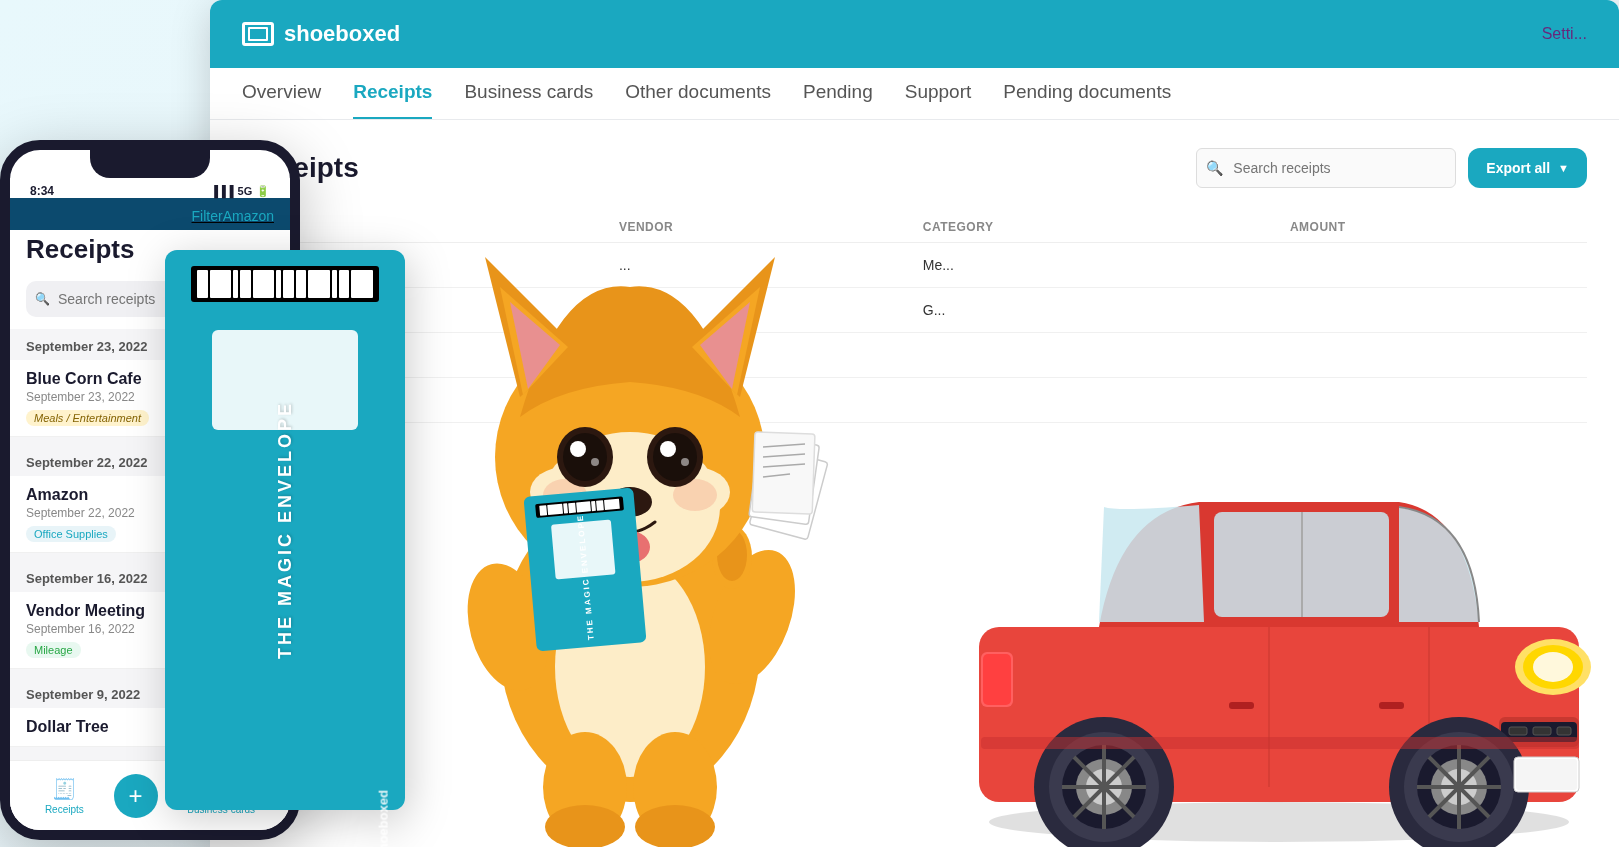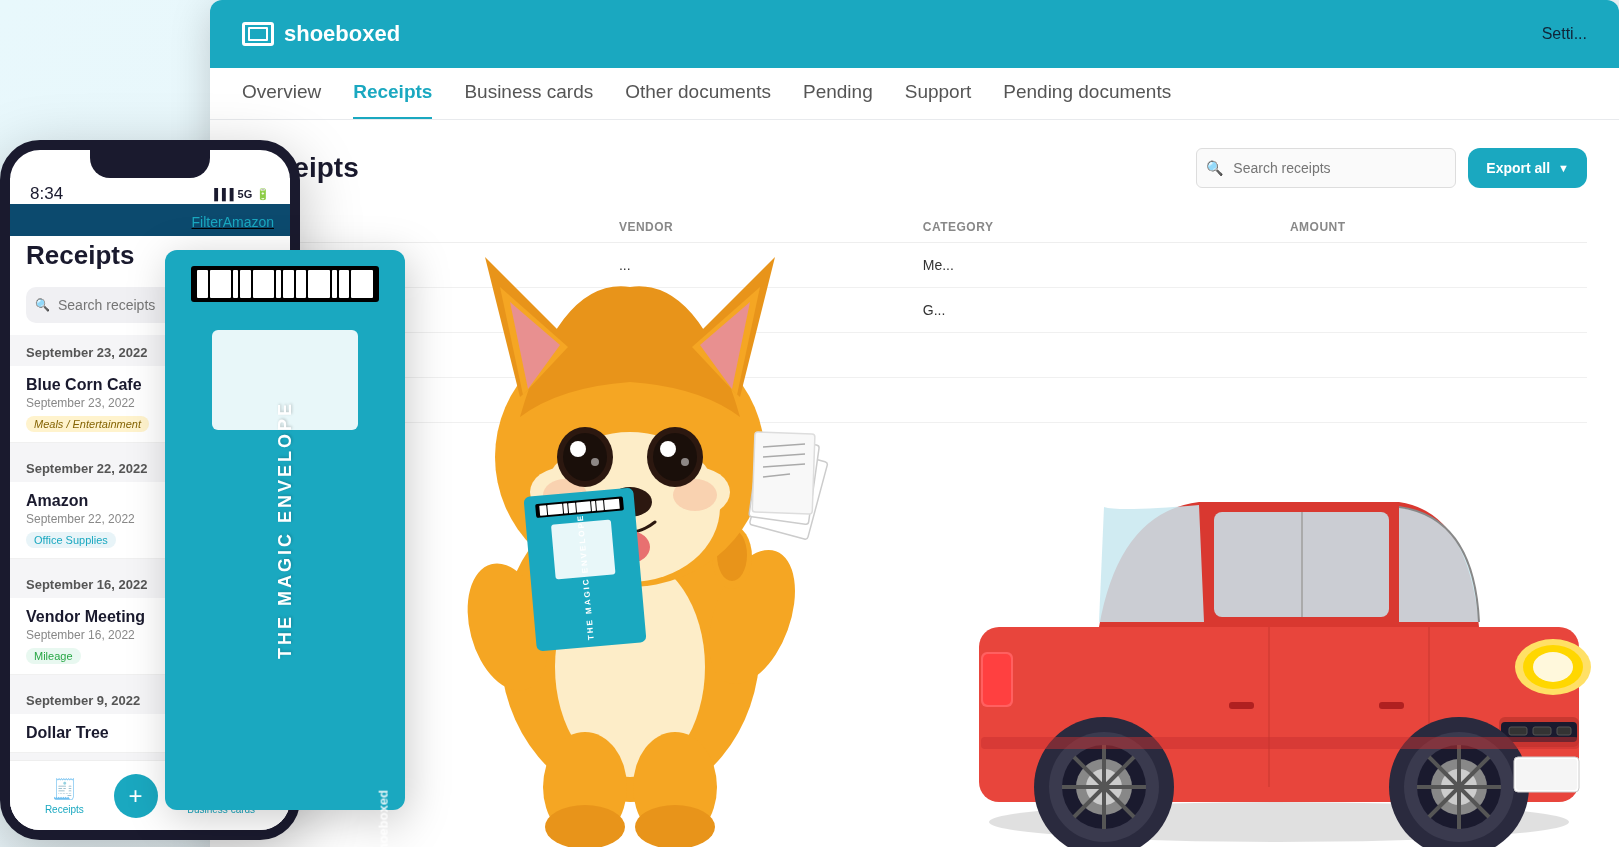--- a/index.html
+++ b/index.html
@@ -56,21 +56,21 @@
 
     .brand-logo-icon::before {
       content: '';
       width: 16px;
       height: 10px;
       border: 2px solid #fff;
       border-radius: 1px;
     }
 
     .desktop-header-right {
-      color: #0f172a;
+      color: #701a75;
       font-size: 16px;
       opacity: 0.9;
     }
 
     .desktop-nav {
       display: flex;
       align-items: flex-end;
       padding: 0 32px;
       background: #fff;
       border-bottom: 1px solid #e8eaed;
@@ -216,22 +216,22 @@
       justify-content: space-between;
       align-items: center;
       padding: 6px 20px 0;
       font-size: 12px;
       font-weight: 600;
       color: #1a1a2e;
       background: #fff;
     }
 
     .phone-status-bar .time {
-      font-size: 17px;
-      font-weight: 400;
+      font-size: 12px;
+      font-weight: 700;
     }
 
     .status-icons {
       display: flex;
       align-items: center;
       gap: 4px;
       font-size: 11px;
     }
 
     .phone-body {

